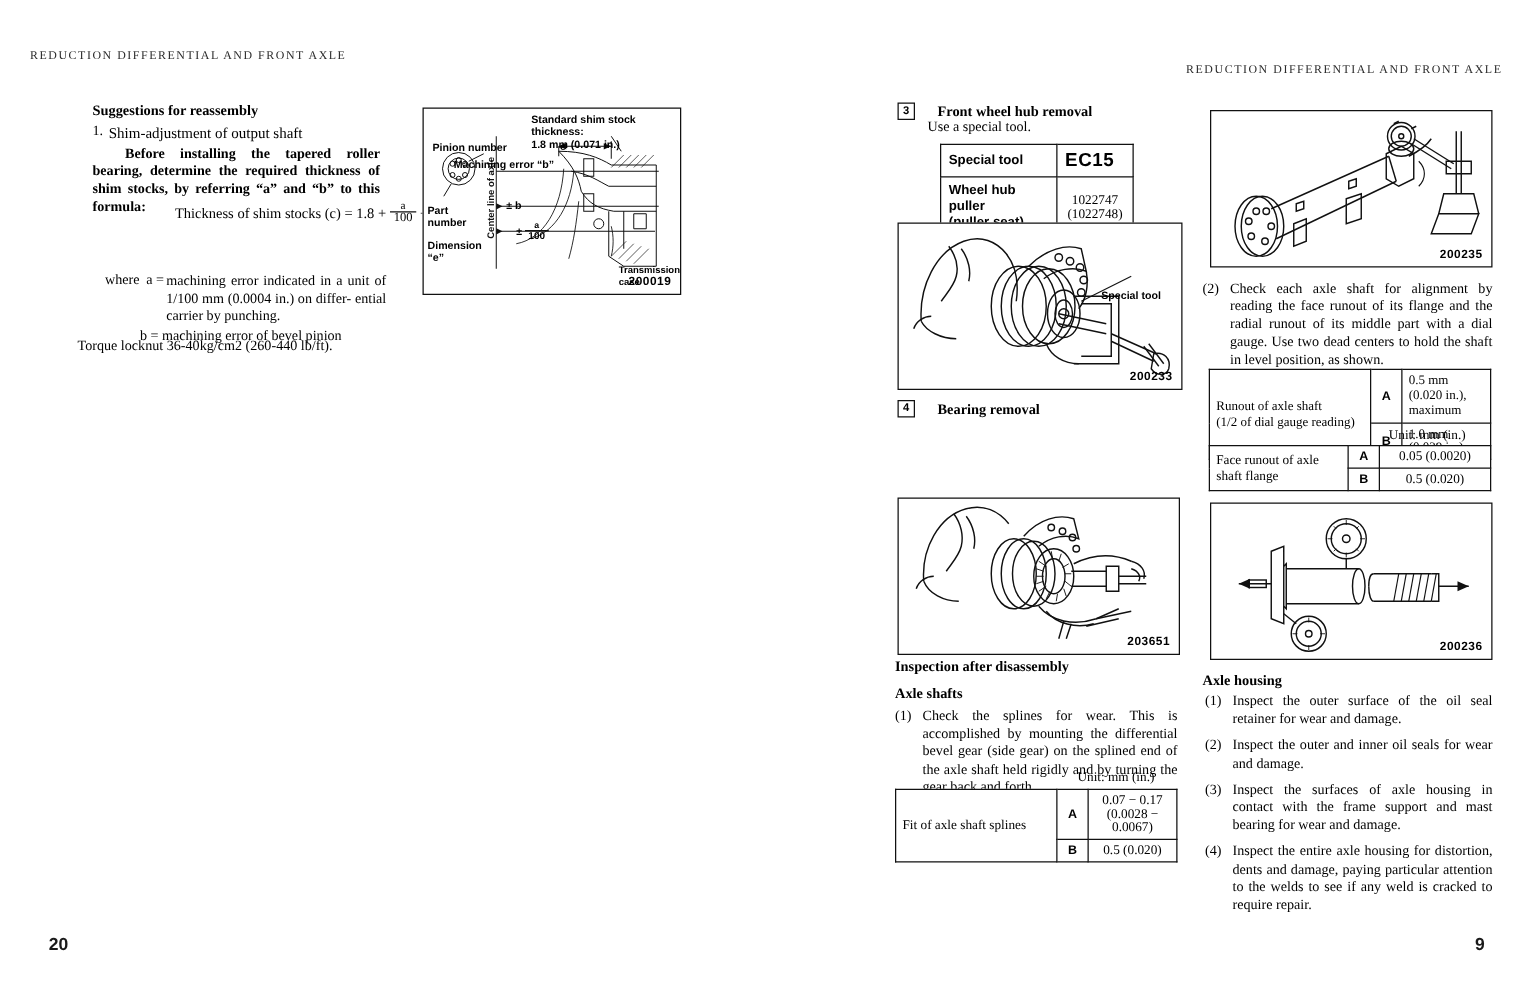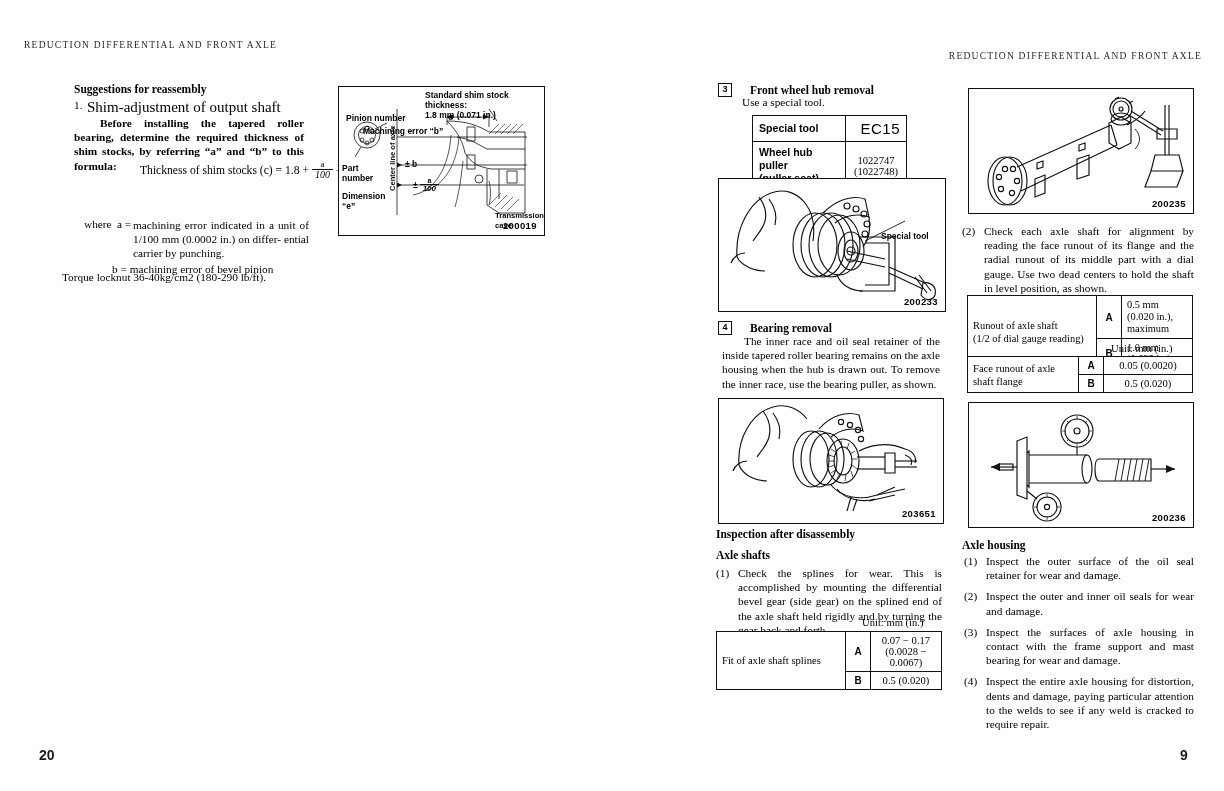--- a/index.html
+++ b/index.html
@@ -92,23 +92,23 @@
   .unitline{
     position:absolute;
     font-size:10.6px;
     white-space:nowrap;
   }
 
   
   #special-tool-table td{padding:4px 6px;}
   .ec15{
     font-family:"Liberation Sans", sans-serif;
-    font-weight:400;
+    font-weight:700;
     font-size:15px;
-    text-align:right;
+    text-align:left;
     letter-spacing:.5px;
   }
   .st-name{font-size:10.6px;font-weight:700;font-family:"Liberation Sans",sans-serif;line-height:13px;}
 
   
   .formula{
     position:absolute;
     font-size:11.6px;
     white-space:nowrap;
     display:flex;
@@ -116,21 +116,21 @@
   }
   .frac{
     display:inline-flex;
     flex-direction:column;
     align-items:center;
     vertical-align:middle;
     margin:0 3px;
     line-height:1.05;
   }
   .frac .num{font-size:9px;padding:0 3px;}
-  .frac .den{font-size:10px;padding:0 3px;border-top:1.2px solid #111;font-style:italic;}
+  .frac .den{font-size:10px;padding:0 3px;border-top:1.2px solid #111;}
 
   
   .fig{
     position:absolute;
     border:1.4px solid #111;
     background:#fff;
     overflow:hidden;
   }
   .fig .cap{
     position:absolute;
@@ -156,45 +156,45 @@
   <div class="run-head left">REDUCTION DIFFERENTIAL AND FRONT AXLE</div>
   <div class="run-head right">REDUCTION DIFFERENTIAL AND FRONT AXLE</div>
   <div class="folio left">20</div>
   <div class="folio right">9</div>
 
   <div class="blk h-bold" style="left:74px;top:82px;">Suggestions for reassembly</div>
 
   <div class="blk" style="left:74px;top:99px;width:240px;">
     <div style="display:flex;">
       <span style="font-size:11.3px;flex:0 0 13px;">1.</span>
-      <span style="font-size:15px;">Shim-adjustment of output shaft</span>
+      <span style="font-size:12px;">Shim-adjustment of output shaft</span>
     </div>
   </div>
 
   <div class="blk p" style="left:74px;top:116px;width:230px;text-indent:26px;font-weight:bold;">Before installing the tapered roller bearing, determine the required thickness of shim stocks, by referring “a” and “b” to this formula:</div>
 
   <div class="formula" style="left:112px;top:160px;margin-left:28px;">
     <span>Thickness of shim stocks (c) = 1.8 +</span>
     <span class="frac">
       <span class="num">a</span>
       <span class="den">100</span>
     </span>
     <span>− b</span>
   </div>
 
   <div class="blk" style="left:84px;top:190px;width:225px;margin-top:28px;">
     <div style="display:flex;">
       <span style="font-size:11.3px;flex:0 0 33px;">where</span>
       <span style="font-size:11.3px;flex:0 0 16px;">a =</span>
-      <span class="p" style="flex:1;">machining error indicated  in  a  unit of 1/100 mm (0.0002 in.) on differ- ential carrier by punching.</span>
+      <span class="p" style="flex:1;">machining error indicated  in  a  unit of 1/100 mm (0.0004 in.) on differ- ential carrier by punching.</span>
     </div>
     <div style="margin-top:2px;padding-left:28px;font-size:11.3px;">b = machining error of bevel pinion</div>
   </div>
 
-  <div class="blk" style="left:62px;top:271px;font-size:11.3px;">Torque locknut 36-40kg/cm2 (180-290 lb/ft).</div>
+  <div class="blk" style="left:62px;top:271px;font-size:11.3px;">Torque locknut 36-40kg/cm2 (260-440 lb/ft).</div>
 
   <div class="fig" style="left:338px;top:86px;width:205px;height:148px;">
     <svg width="205" height="148" viewBox="0 0 205 148">
       <g stroke="#111" fill="none" stroke-width="0.8">
 
         <line x1="58" y1="22" x2="58" y2="128"></line>
 
         <line x1="58" y1="50" x2="188" y2="50"></line>
         <line x1="58" y1="78" x2="188" y2="78"></line>
         <line x1="58" y1="98" x2="185" y2="98"></line>
@@ -356,21 +356,20 @@
       </g>
     </svg>
     <div class="figlbl" style="position:absolute;left:162px;top:52px;">Special tool</div>
     <div class="cap">200233</div>
   </div>
 
   <div class="sechead" style="left:718px;top:318px;">
     <span class="secmark">4</span>
     <span class="lbl">Bearing removal</span>
   </div>
-  <div class="blk p" style="left:722px;top:334px;width:218px;text-indent:22px;">The inner race and oil seal retainer of the inside tapered roller bearing remains on the axle housing when the hub is drawn out. To remove the inner race, use the bearing puller, as shown.</div>
 
   <div class="fig" style="left:718px;top:398px;width:224px;height:124px;">
     <svg width="224" height="124" viewBox="0 0 224 124">
       <g stroke="#111" fill="none" stroke-width="1.15">
 
         <path d="M20 66 C18 40 32 14 54 8 C68 4 80 10 88 20"></path>
         <path d="M20 66 C24 76 36 82 48 82"></path>
         <path d="M28 62 C22 62 16 66 14 72"></path>
         <path d="M44 12 C50 20 52 30 50 38 C48 46 42 52 38 58"></path>
         <path d="M54 14 C60 22 62 32 60 40"></path>

